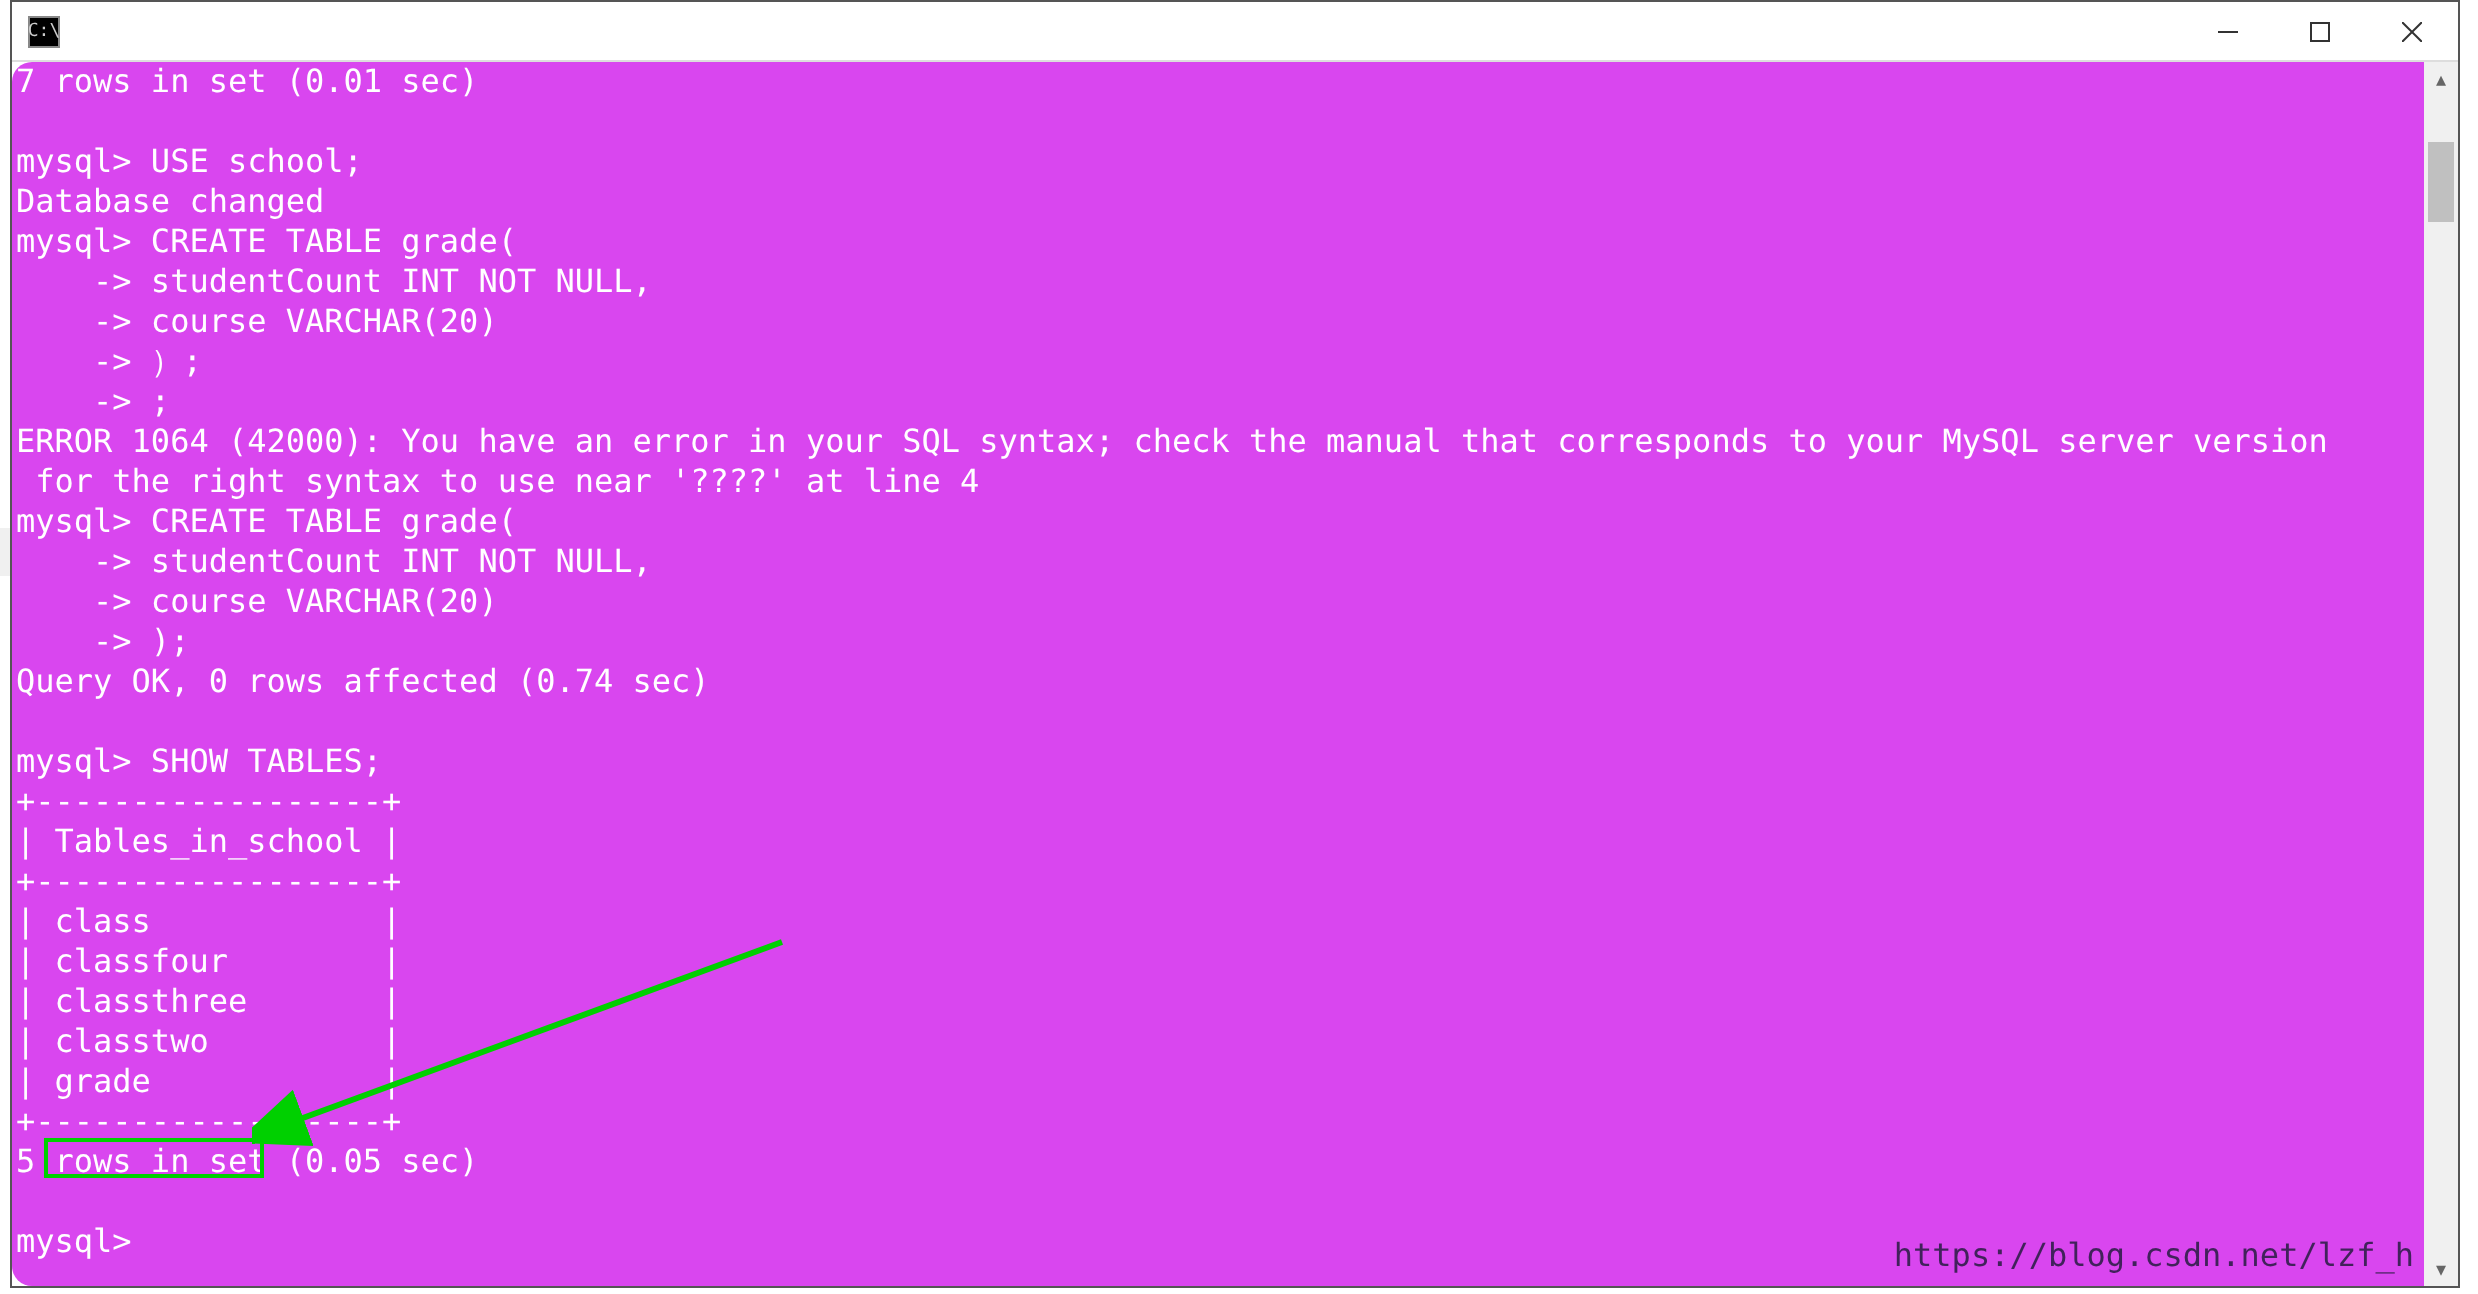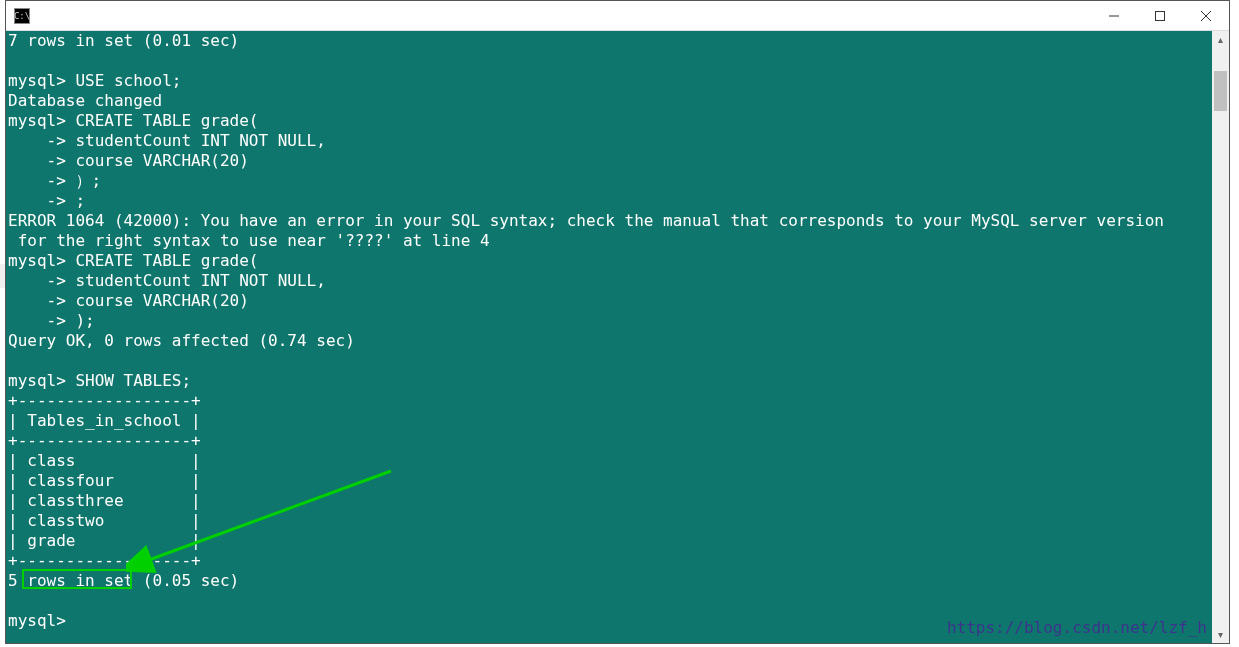--- a/index.html
+++ b/index.html
@@ -52,28 +52,29 @@
     align-items: center;
     justify-content: center;
     color: #333;
     font-size: 13px;
     font-family: "Segoe UI Symbol", sans-serif;
   }
   .win-btn svg { stroke: #333; stroke-width: 1; fill: none; }
   .terminal {
     position: absolute;
     top: 30px; left: 0; right: 0; bottom: 0;
-    background: #0f766e;
+    background: #d946ef;
     color: #fff;
     font-family: "NSimSun","SimSun","Consolas",monospace;
     font-size: 16px;
     line-height: 20px;
     padding: 0 0 0 2px;
     white-space: pre;
     overflow: hidden;
+    border-radius: 10px;
   }
   .terminal .line { white-space: pre; }
   .scrollbar {
     position: absolute;
     top: 30px; right: 0; bottom: 0;
     width: 17px;
     background: #f0f0f0;
   }
   .scroll-arrow {
     width: 17px; height: 17px;
@@ -95,21 +96,21 @@
     pointer-events: none;
   }
   .arrow-svg {
     position: absolute;
     pointer-events: none;
   }
   .watermark {
     position: absolute;
     right: 22px;
     bottom: 6px;
-    color: #4c1d95;
+    color: #0f172a;
     font-family: "Consolas", monospace;
     font-size: 16px;
     opacity: 0.75;
   }
   .left-fragment {
     position: absolute;
     left: 0; top: 264px;
     width: 5px; height: 24px;
     background: #f0f0f0;
     color: #333;

